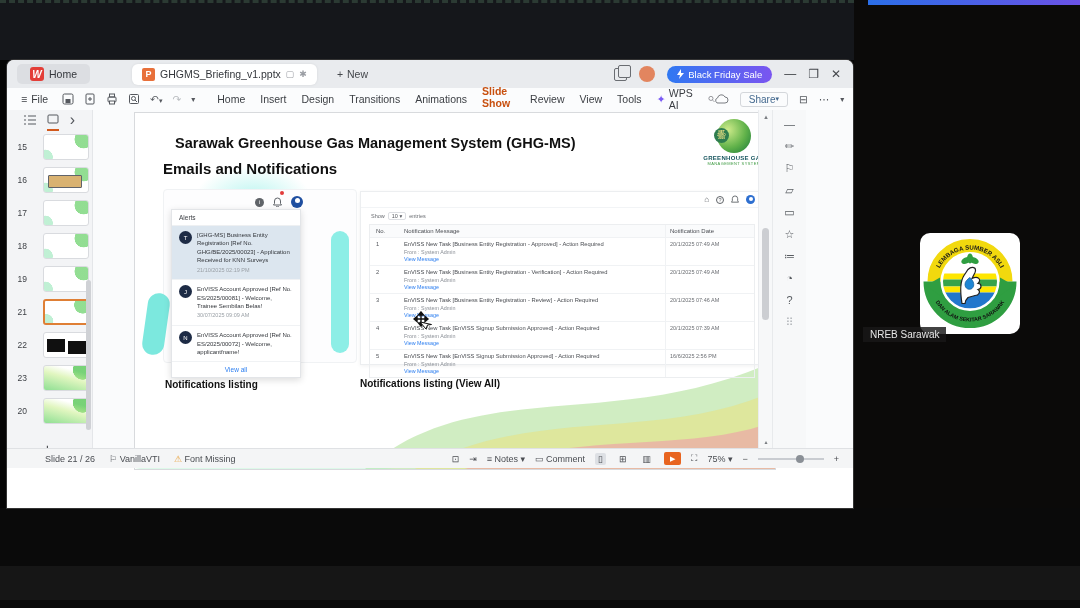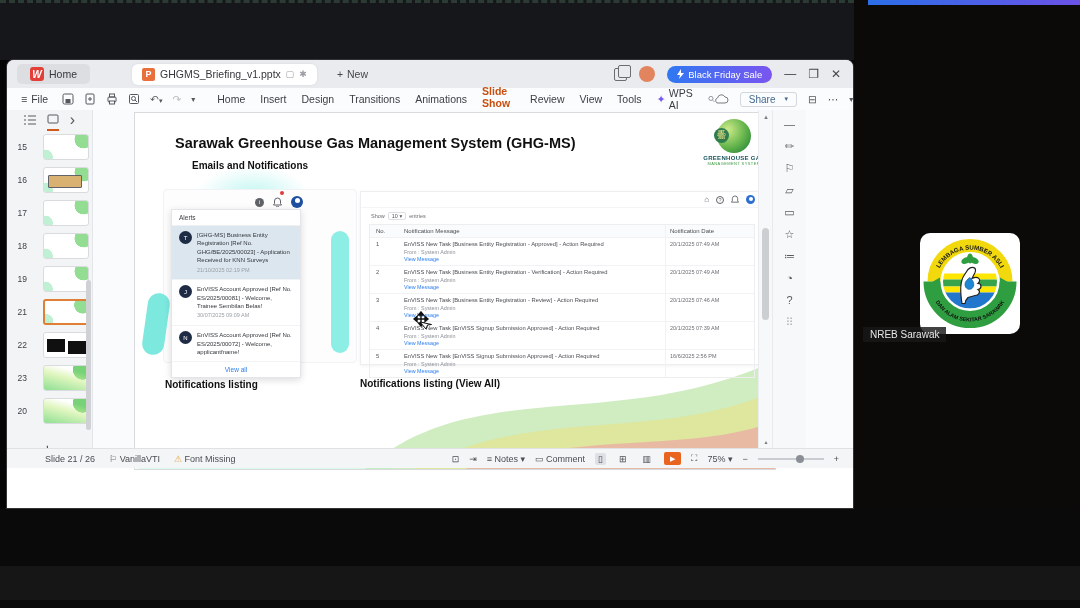--- a/index.html
+++ b/index.html
@@ -36,21 +36,21 @@
   .mb{position:absolute;left:0;top:28px;right:0;height:22px;background:#fbfcfd;border-bottom:1px solid #e2e4e8;display:flex;align-items:center;font-size:10.5px;color:#3b3e43;}
   .mb .file{display:flex;gap:4px;align-items:center;margin-left:14px;}
   .qicons{display:flex;gap:10px;align-items:center;margin-left:14px;color:#55585e;}
   .qicons svg{display:block;}
   .menu-items{display:flex;gap:15px;margin-left:22px;align-items:center;}
   .mi{cursor:default;}
   .mi.active{color:#c8500f;font-weight:bold;border-bottom:2px solid #c8500f;padding-bottom:2px;}
   .wpsai{display:flex;gap:3px;align-items:center;color:#3b3e43;}
   .sparkle{color:#7a5af5;font-size:11px;}
   .mb-right{margin-left:auto;display:flex;align-items:center;gap:11px;padding-right:12px;color:#55585e;}
-  .share-btn{display:flex;gap:9px;align-items:center;border:1px solid #d4d7db;border-radius:3px;padding:1px 8px;color:#44698f;font-size:10px;}
+  .share-btn{display:flex;gap:0;align-items:center;border:1px solid #d4d7db;border-radius:3px;padding:1px 8px;color:#44698f;font-size:10px;}
 
   
   .content{position:absolute;left:0;top:50px;right:0;height:358px;background:#fafbfc;}
 
   
   .spanel{position:absolute;left:0;top:0;width:85px;height:100%;background:#f3f4f6;border-right:1px solid #e4e6e9;}
   .picons{height:20px;display:flex;align-items:center;justify-content:center;gap:11px;color:#55585e;}
   .pic-active{border-bottom:2px solid #d2591c;padding-bottom:1px;}
   .thumbrow{display:flex;align-items:center;gap:16px;height:33px;padding-left:6px;}
   .tnum{width:14px;text-align:right;font-size:8.5px;color:#3c3f44;}
@@ -61,21 +61,21 @@
   .t22::after{content:"";position:absolute;left:3px;top:6px;width:18px;height:13px;background:#101010;box-shadow:21px 2px 0 0 #101010;}
   .t23::before,.t24::before{background:linear-gradient(15deg,rgba(115,215,120,.8),rgba(205,240,150,.6) 52%,rgba(255,255,255,0) 78%),radial-gradient(circle at 88% 16%,rgba(105,205,105,.9) 0 22%,transparent 23%);}
   .selrow .th{border:2px solid #df7f35;}
   .pscroll{position:absolute;right:1px;top:170px;width:5px;height:150px;background:#cfd1d5;border-radius:3px;}
   .addslide{position:absolute;left:36px;top:330px;font-size:15px;color:#44474c;}
 
   
   .canvas{position:absolute;left:86px;top:0;right:47px;bottom:0;}
   .slide{position:absolute;left:17px;top:2px;width:640px;height:356px;background:#fff;border:1px solid #d8dadd;overflow:hidden;margin-left:24px;}
   .s-title{position:absolute;left:40px;top:22px;font-size:14.5px;font-weight:bold;color:#101010;}
-  .s-sub{position:absolute;left:57px;top:47px;font-size:10px;font-weight:bold;color:#101010;}
+  .s-sub{position:absolute;left:28px;top:47px;font-size:15px;font-weight:bold;color:#101010;}
   .glow{position:absolute;left:58px;top:52px;width:120px;height:66px;background:radial-gradient(ellipse at center,rgba(120,235,225,.5),transparent 68%);}
   .s-logo{position:absolute;left:566px;top:6px;width:66px;text-align:center;}
   .logocircle{width:34px;height:34px;border-radius:50%;margin:0 auto;background:radial-gradient(circle at 32% 32%,#cdeB8a,#61b24a 55%,#2e8a3e 85%);position:relative;}
   .netbadge{position:absolute;left:-3px;top:9px;width:15px;height:15px;border-radius:50%;background:#2f7d4f;color:#ffe98a;font-size:3px;font-weight:bold;display:flex;align-items:center;justify-content:center;text-align:center;line-height:1.1;}
   .logoline1{font-size:6px;font-weight:bold;color:#17555e;letter-spacing:.3px;margin-top:2px;}
   .logoline2{font-size:4px;color:#3f9b43;letter-spacing:.4px;}
   .cap{position:absolute;font-size:10px;font-weight:bold;color:#101010;}
 
   
   .panelbg{position:absolute;left:28px;top:76px;width:192px;height:172px;background:#fdfdfe;border:1px solid #f0f2f4;border-radius:4px;}

